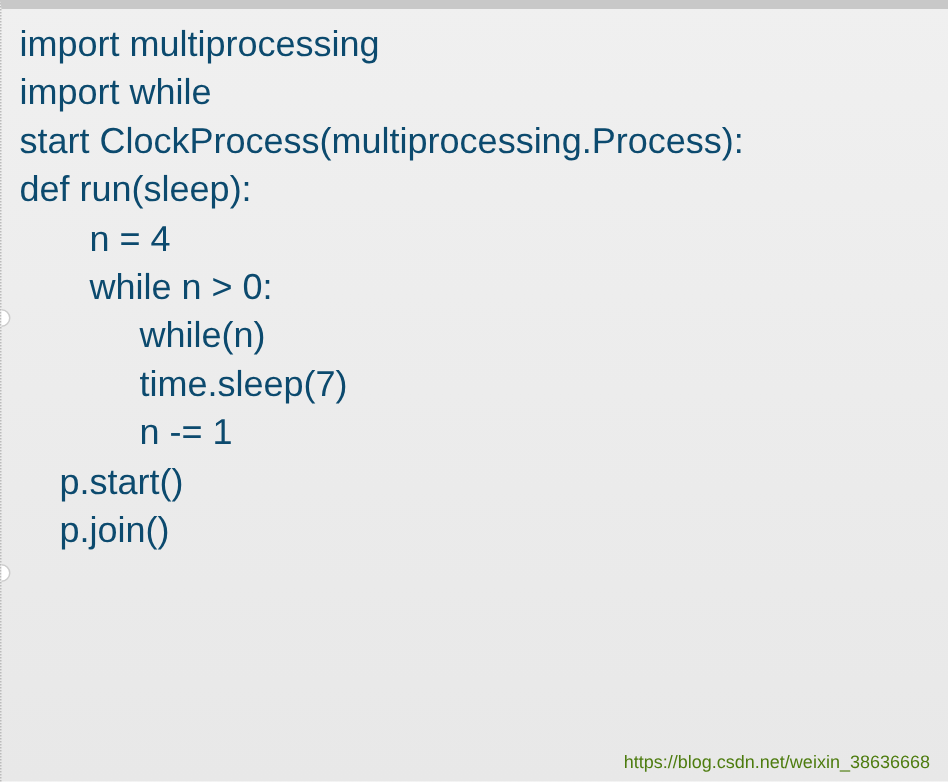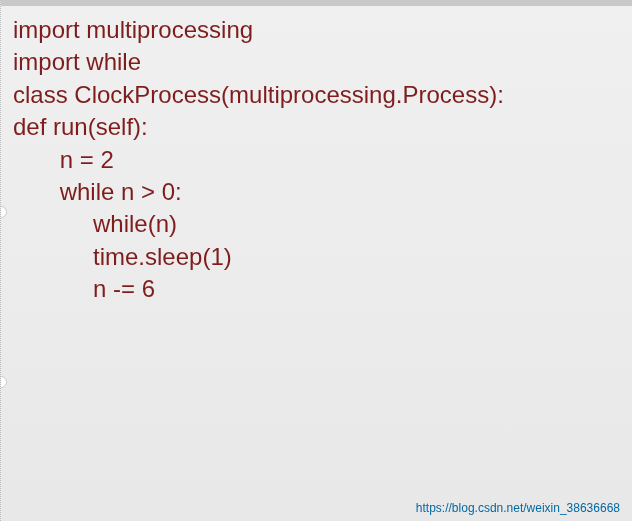--- a/index.html
+++ b/index.html
@@ -13,28 +13,28 @@
       position: relative;
       border-top: 6px solid #c8c8c8;
       border-left: 1px dotted #bbb;
     }
     .code-container {
       color: #1a6bb8;
       line-height: 1.35;
     }
     .line {
       white-space: pre;
-      color: #7f1d1d;
+      color: #0c4a6e;
     }
     .watermark {
       position: absolute;
       bottom: 6px;
       right: 12px;
       font-size: 12px;
-      color: #0369a1;
+      color: #4d7c0f;
       font-family: Arial, sans-serif;
     }
     .edge-marker {
       position: absolute;
       left: -6px;
       width: 12px;
       height: 12px;
       background: #fff;
       border: 1px solid #ccc;
       border-radius: 50%;
@@ -44,22 +44,24 @@
   </style>
 </head>
 <body>
 
 <div class="edge-marker m1"></div>
 <div class="edge-marker m2"></div>
 
 <div class="code-container">
   <div class="line">import multiprocessing</div>
   <div class="line">import while</div>
-  <div class="line">class ClockProcess(multiprocessing.Process):</div>
-  <div class="line">def run(self):</div>
-  <div class="line">       n = 2</div>
+  <div class="line">start ClockProcess(multiprocessing.Process):</div>
+  <div class="line">def run(sleep):</div>
+  <div class="line">       n = 4</div>
   <div class="line">       while n &gt; 0:</div>
   <div class="line">            while(n)</div>
-  <div class="line">            time.sleep(1)</div>
-  <div class="line">            n -= 6</div>
+  <div class="line">            time.sleep(7)</div>
+  <div class="line">            n -= 1</div>
+  <div class="line">    p.start()</div>
+  <div class="line">    p.join()</div>
 </div>
 
 <div class="watermark">https://blog.csdn.net/weixin_38636668</div>
 
 </body></html>

